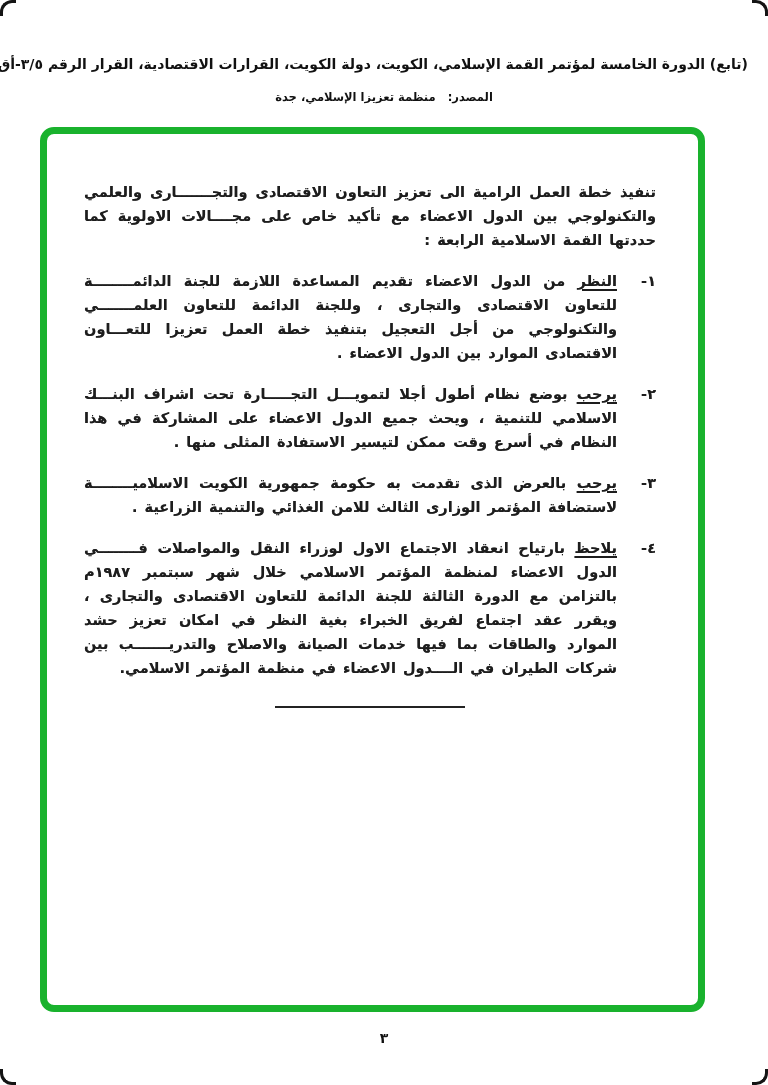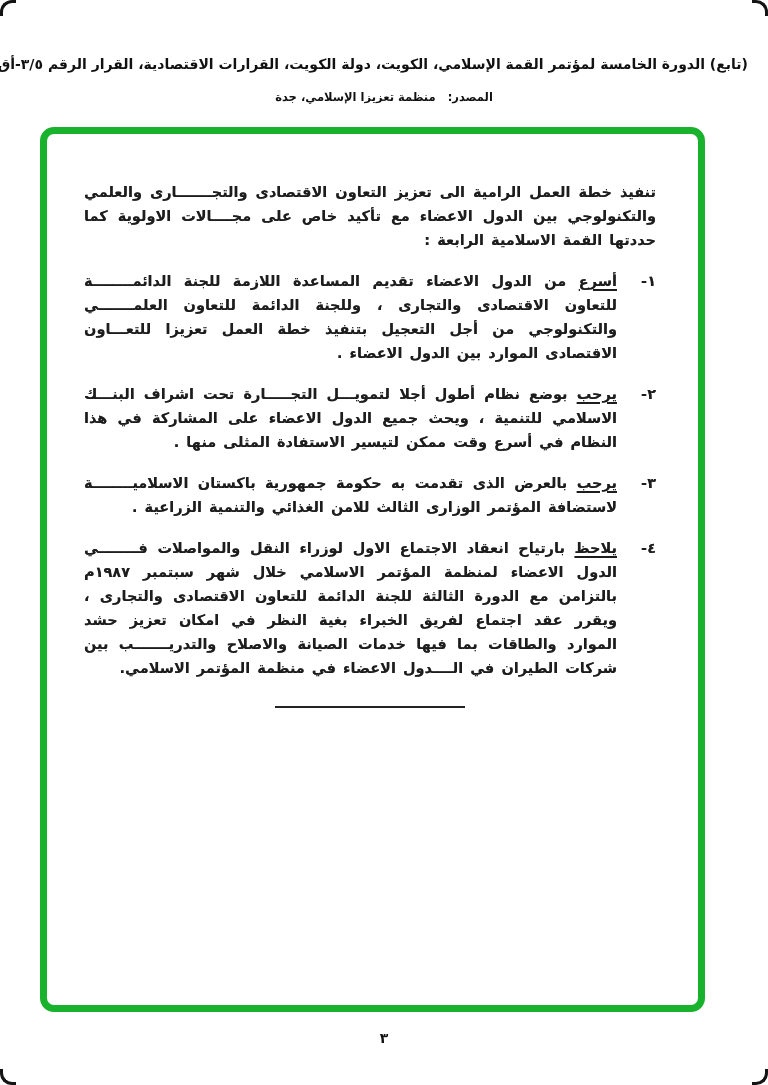--- a/index.html
+++ b/index.html
@@ -92,31 +92,31 @@
   </div>
 
   <div class="frame"></div>
 
   <div class="content">
 
     <p class="intro">تنفيذ خطة العمل الرامية الى تعزيز التعاون الاقتصادى والتجـــــــارى والعلمي والتكنولوجي بين الدول الاعضاء مع تأكيد خاص على مجــــالات الاولوية كما حددتها القمة الاسلامية الرابعة :</p>
 
     <div class="item">
       <span class="item-num">١-</span>
-      <span class="item-body"><span class="lead">أسرع</span> <span>من الدول الاعضاء تقديم المساعدة اللازمة للجنة الدائمــــــــة للتعاون الاقتصادى والتجارى ، وللجنة الدائمة للتعاون العلمـــــــي والتكنولوجي من أجل التعجيل بتنفيذ خطة العمل تعزيزا للتعـــاون الاقتصادى الموارد بين الدول الاعضاء .</span></span>
+      <span class="item-body"><span class="lead">النظر</span> <span>من الدول الاعضاء تقديم المساعدة اللازمة للجنة الدائمــــــــة للتعاون الاقتصادى والتجارى ، وللجنة الدائمة للتعاون العلمـــــــي والتكنولوجي من أجل التعجيل بتنفيذ خطة العمل تعزيزا للتعـــاون الاقتصادى الموارد بين الدول الاعضاء .</span></span>
     </div>
 
     <div class="item">
       <span class="item-num">٢-</span>
       <span class="item-body"><span class="lead">يرحب</span> <span>بوضع نظام أطول أجلا لتمويـــل التجـــــارة تحت اشراف البنـــك الاسلامي للتنمية ، ويحث جميع الدول الاعضاء على المشاركة في هذا النظام في أسرع وقت ممكن لتيسير الاستفادة المثلى منها .</span></span>
     </div>
 
     <div class="item">
       <span class="item-num">٣-</span>
-      <span class="item-body"><span class="lead">يرحب</span> <span>بالعرض الذى تقدمت به حكومة جمهورية باكستان الاسلاميــــــــة لاستضافة المؤتمر الوزارى الثالث للامن الغذائي والتنمية الزراعية .</span></span>
+      <span class="item-body"><span class="lead">يرحب</span> <span>بالعرض الذى تقدمت به حكومة جمهورية الكويت الاسلاميــــــــة لاستضافة المؤتمر الوزارى الثالث للامن الغذائي والتنمية الزراعية .</span></span>
     </div>
 
     <div class="item">
       <span class="item-num">٤-</span>
       <span class="item-body"><span class="lead">يلاحظ</span> <span>بارتياح انعقاد الاجتماع الاول لوزراء النقل والمواصلات فــــــــي الدول الاعضاء لمنظمة المؤتمر الاسلامي خلال شهر سبتمبر ١٩٨٧م بالتزامن مع الدورة الثالثة للجنة الدائمة للتعاون الاقتصادى والتجارى ، ويقرر عقد اجتماع لفريق الخبراء بغية النظر في امكان تعزيز حشد الموارد والطاقات بما فيها خدمات الصيانة والاصلاح والتدريـــــــب بين شركات الطيران في الــــدول الاعضاء في منظمة المؤتمر الاسلامي.</span></span>
     </div>
 
     <div class="divider"></div>
   </div>
 

